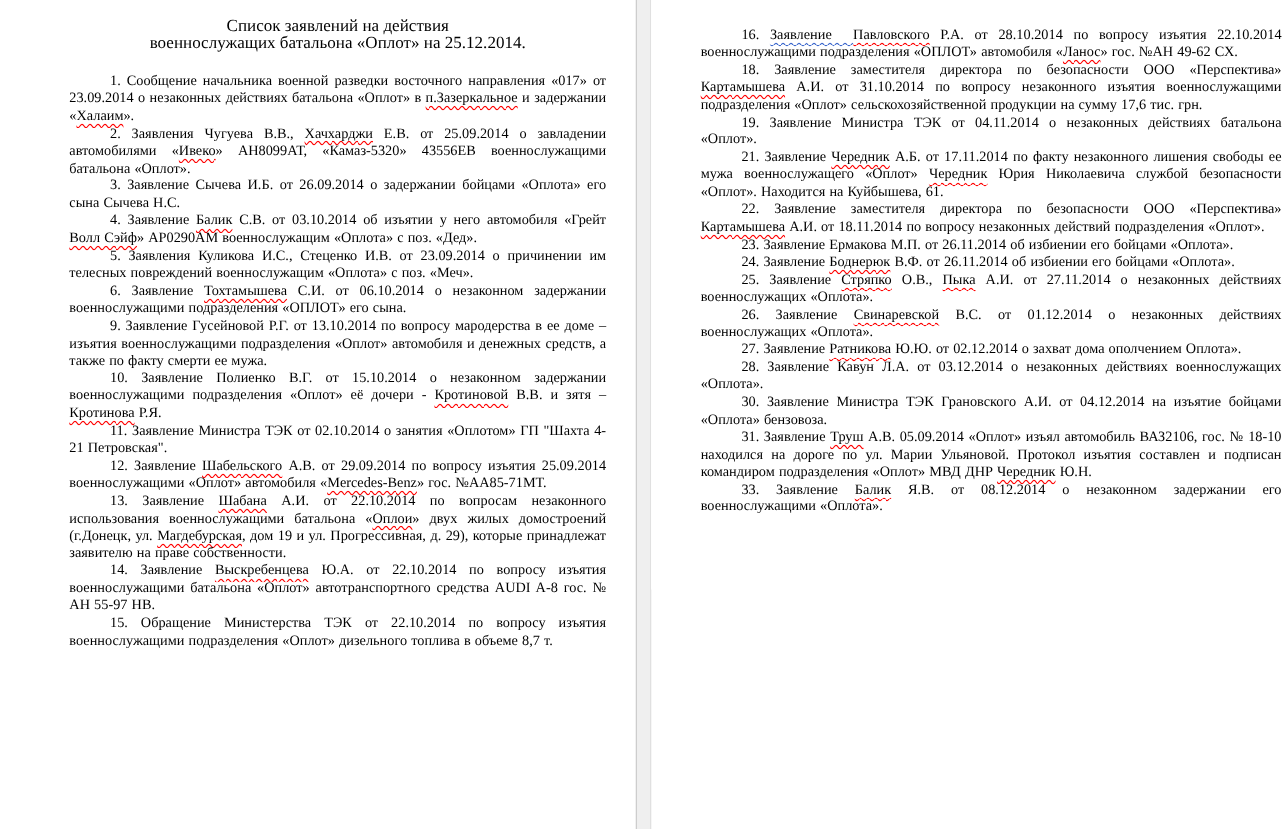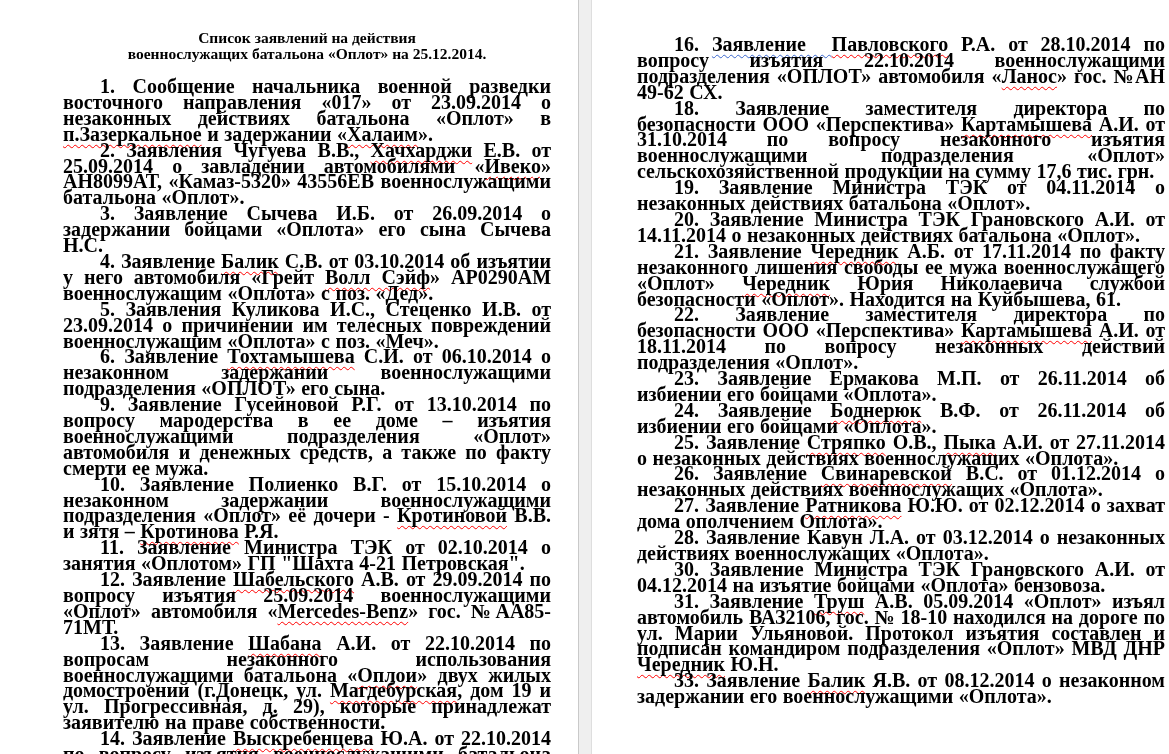--- a/index.html
+++ b/index.html
@@ -1,39 +1,39 @@
 <!DOCTYPE html>
 <html lang="ru" style="--sq-red: #ff0000; --sq-blue: #3a66cc; --gutter-bg: #efefef; --gutter-border: #c9c9c9;"><head>
 <meta charset="utf-8">
 <style>
   html,body{margin:0;padding:0;}
   body{
     width:1169px;height:754px;position:relative;overflow:hidden;
     background:#ffffff;color:#000;
     font-family:"Liberation Serif","DejaVu Serif",serif;
   }
-  .page{position:absolute;top:14px;height:536px;background:#ffffff;font-weight:bold;}
+  .page{position:absolute;top:0;height:536px;background:#ffffff;}
   #page-left{left:0;width:578px;}
   #page-right{left:592px;width:577px;}
   #gutter{
     position:absolute;top:0;left:578px;width:14px;height:754px;
     box-sizing:border-box;
     background:var(--gutter-bg,#efefef);
     border-left:1px solid var(--gutter-border,#c9c9c9);
     border-right:1px solid #dedede;
   }
   .content-left{margin:16px 0 0 63px;width:488px;}
   .content-right{margin:23px 0 0 45px;width:528px;}
   .doc-title{
     text-align:center;font-size:15.5px;line-height:16px;margin:0 0 17px 0;
   }
   .doc-title div{white-space:nowrap;}
   p.para{
     margin:0;text-align:justify;text-indent:37px;
-    font-size:20px;line-height:15.9px;
+    font-size:13px;line-height:15.9px;
     word-spacing:0.5px;
   }
   .sq-red{
     text-decoration-line:underline;
     text-decoration-style:wavy;
     text-decoration-color:var(--sq-red,#ff0000);
     text-decoration-thickness:1px;
     text-underline-offset:2.5px;
     text-decoration-skip-ink:none;
   }
@@ -74,21 +74,20 @@
 </div>
 
 <div id="gutter"></div>
 
 <div class="page" id="page-right">
   <div class="content-right">
     <div>
         <p class="para"><span>16. </span><span class="sq-blue">Заявление &nbsp;</span><span class="sq-red">Павловского</span><span> Р.А. от 28.10.2014 по вопросу изъятия 22.10.2014 военнослужащими подразделения «ОПЛОТ» автомобиля «</span><span class="sq-red">Ланос</span><span>» гос. №АН 49-62 СХ.</span></p>
         <p class="para"><span>18. Заявление заместителя директора по безопасности ООО «Перспектива» </span><span class="sq-red">Картамышева</span><span> А.И. от 31.10.2014 по вопросу незаконного изъятия военнослужащими подразделения «Оплот» сельскохозяйственной продукции на сумму 17,6 тис. грн.</span></p>
         <p class="para"><span>19. Заявление Министра ТЭК от 04.11.2014 о незаконных действиях батальона «Оплот».</span></p>
-        <p class="para"><span>20. Заявление Министра ТЭК Грановского А.И. от 14.11.2014 о незаконных действиях батальона «Оплот».</span></p>
         <p class="para"><span>21. Заявление </span><span class="sq-red">Чередник</span><span> А.Б. от 17.11.2014 по факту незаконного лишения свободы ее мужа военнослужащего «Оплот» </span><span class="sq-red">Чередник</span><span> Юрия Николаевича службой безопасности «Оплот». Находится на Куйбышева, 61.</span></p>
         <p class="para"><span>22. Заявление заместителя директора по безопасности ООО «Перспектива» </span><span class="sq-red">Картамышева</span><span> А.И. от 18.11.2014 по вопросу незаконных действий подразделения «Оплот».</span></p>
         <p class="para"><span>23. Заявление Ермакова М.П. от 26.11.2014 об избиении его бойцами «Оплота».</span></p>
         <p class="para"><span>24. Заявление </span><span class="sq-red">Боднерюк</span><span> В.Ф. от 26.11.2014 об избиении его бойцами «Оплота».</span></p>
         <p class="para"><span>25. Заявление </span><span class="sq-red">Стряпко</span><span> О.В., </span><span class="sq-red">Пыка</span><span> А.И. от 27.11.2014 о незаконных действиях военнослужащих «Оплота».</span></p>
         <p class="para"><span>26. Заявление </span><span class="sq-red">Свинаревской</span><span> В.С. от 01.12.2014 о незаконных действиях военнослужащих «Оплота».</span></p>
         <p class="para"><span>27. Заявление </span><span class="sq-red">Ратникова</span><span> Ю.Ю. от 02.12.2014 о захват дома ополчением Оплота».</span></p>
         <p class="para"><span>28. Заявление Кавун Л.А. от 03.12.2014 о незаконных действиях военнослужащих «Оплота».</span></p>
         <p class="para"><span>30. Заявление Министра ТЭК Грановского А.И. от 04.12.2014 на изъятие бойцами «Оплота» бензовоза.</span></p>
         <p class="para"><span>31. Заявление </span><span class="sq-red">Труш</span><span> А.В. 05.09.2014 «Оплот» изъял автомобиль ВАЗ2106, гос. № 18-10 находился на дороге по ул. Марии Ульяновой. Протокол изъятия составлен и подписан командиром подразделения «Оплот» МВД ДНР </span><span class="sq-red">Чередник</span><span> Ю.Н.</span></p>

